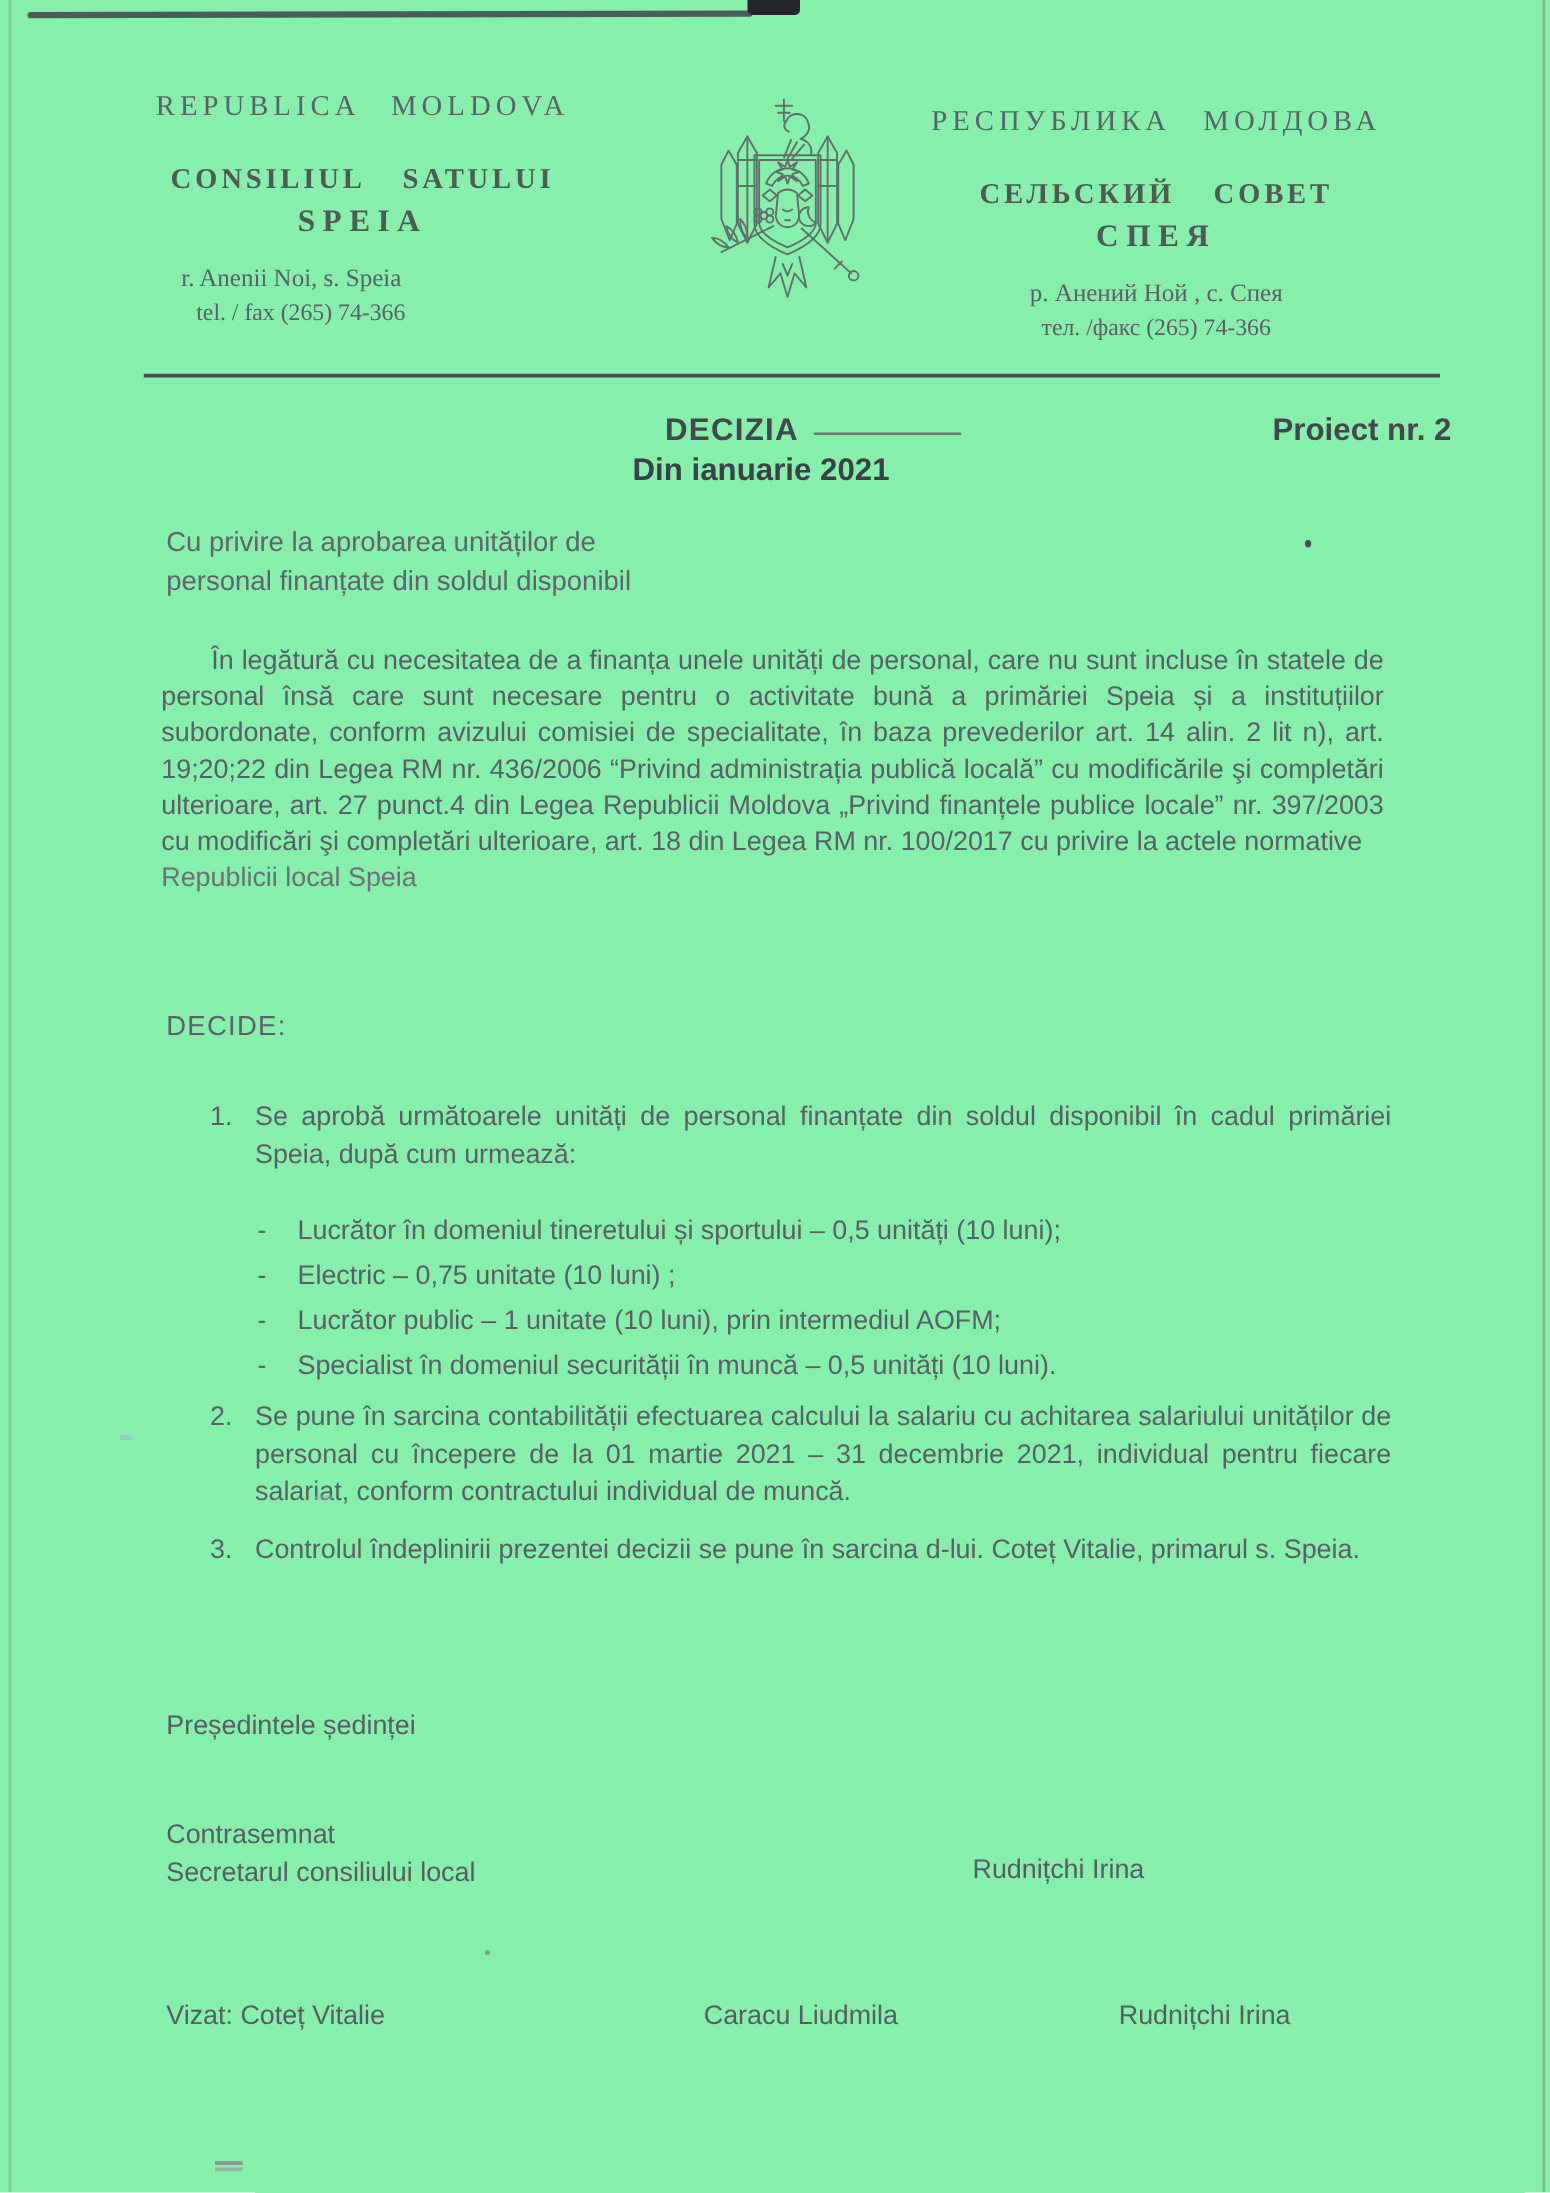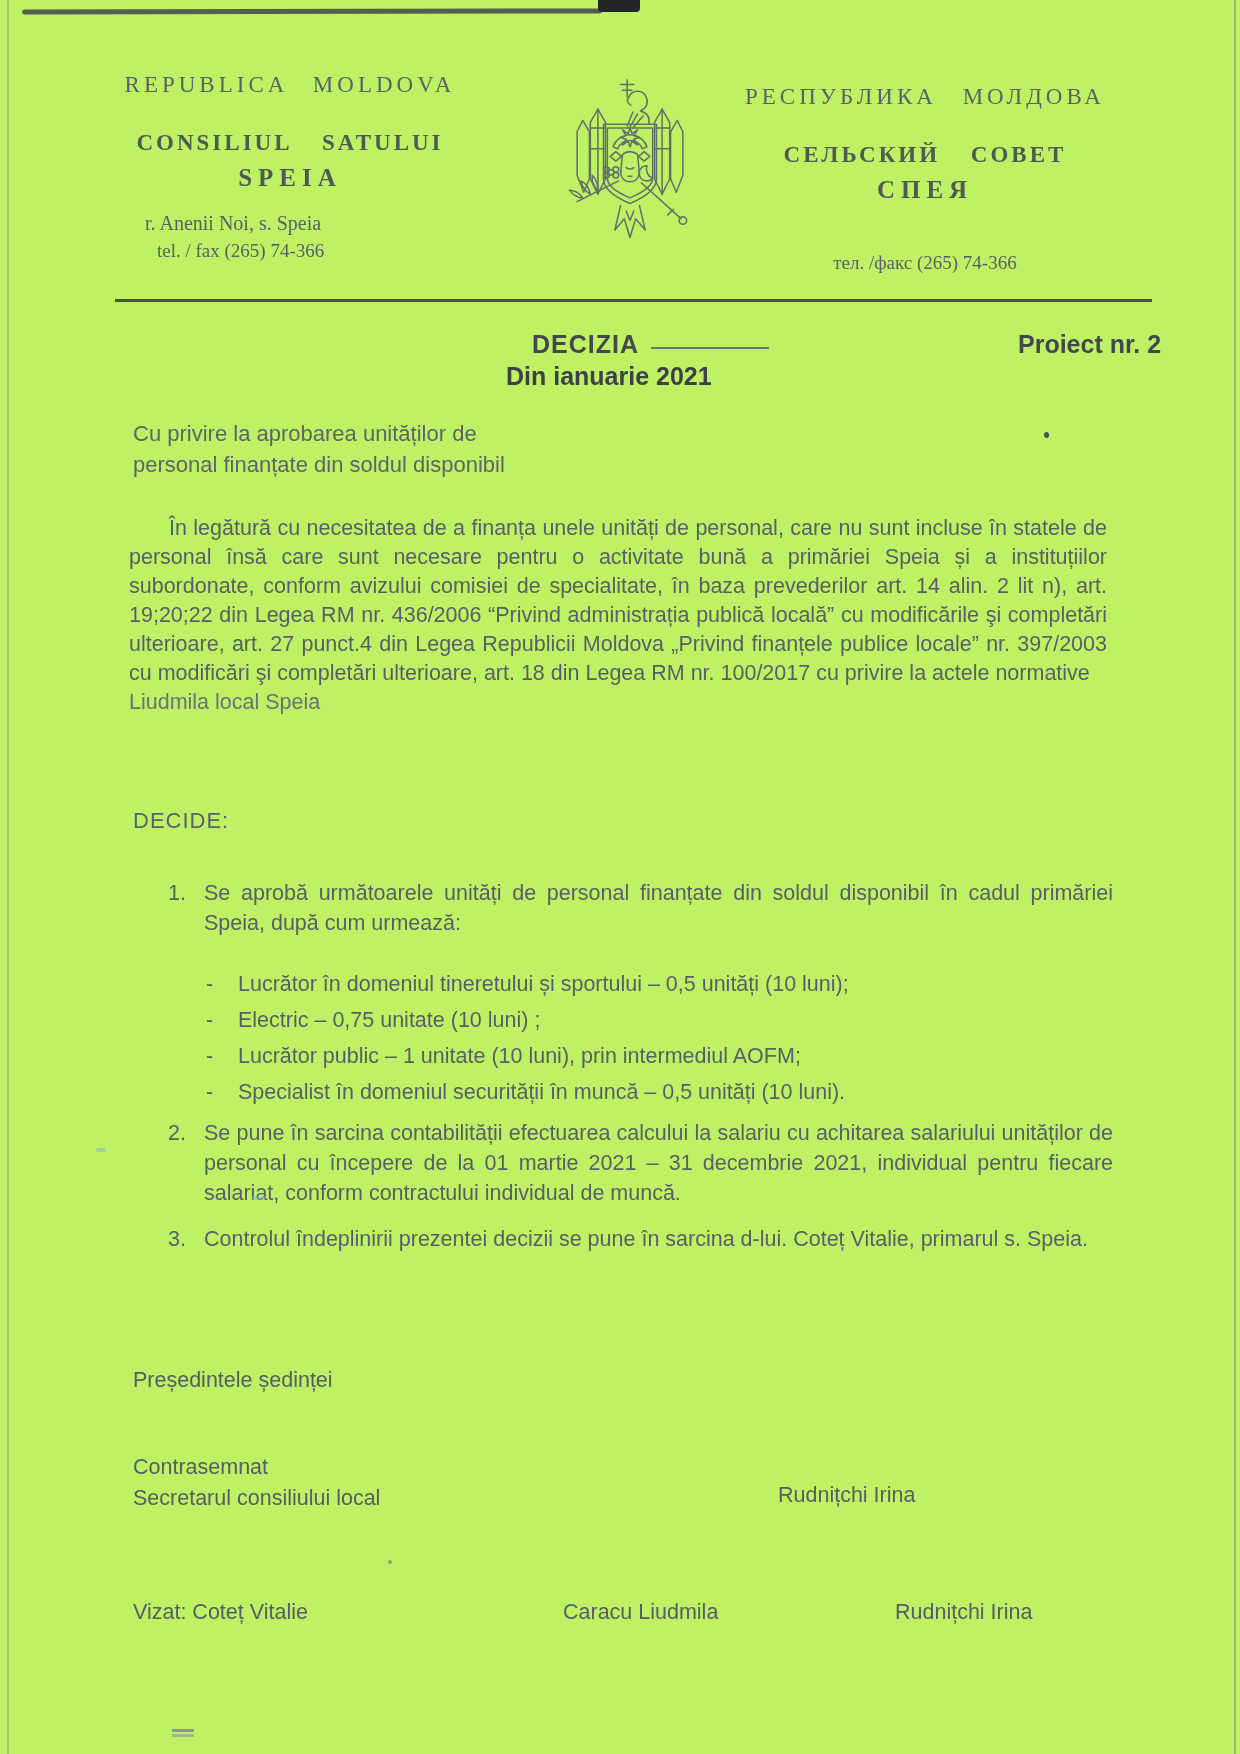--- a/index.html
+++ b/index.html
@@ -1,19 +1,19 @@
 <!DOCTYPE html>
 <html><head>
 <meta charset="utf-8">
 <style>
   * { margin:0; padding:0; box-sizing:border-box; }
   html,body { background:#ffffff; }
   .page {
     position:relative; width:1240px; height:1754px;
-    background:#bef264; overflow:hidden;
+    background:#86efac; overflow:hidden;
     font-family:"Liberation Sans", sans-serif;
     color:#585f66;
     -webkit-font-smoothing:antialiased;
   }
   
   .hdr-left  { position:absolute; left:95px;  top:72px; width:390px; height:210px; }
   .hdr-right { position:absolute; left:700px; top:84px; width:450px; height:210px; }
   .hdr-line  { position:absolute; width:100%; text-align:center; }
   .country   { top:0; font-family:"Liberation Serif", serif; font-size:23px;
                letter-spacing:4px; word-spacing:16px; color:#5a6268; }
@@ -134,39 +134,40 @@
         <circle cx="146" cy="152" r="4"></circle>
         <path d="M136 140 l-6 6"></path>
       </g>
     </svg>
   </div>
 
   <div class="hdr-right">
     <div class="hdr-line country">РЕСПУБЛИКА МОЛДОВА</div>
     <div class="hdr-line org1">СЕЛЬСКИЙ СОВЕТ</div>
     <div class="hdr-line org2">СПЕЯ</div>
+    <div class="hdr-line addr">р. Анений  Ной , с. Спея</div>
     <div class="hdr-line phone">тел. /факс (265) 74-366</div>
   </div>
 
   <div class="rule"></div>
 
   <div class="t-decizia">
     <span>DECIZIA</span><span class="fill-line"></span>
   </div>
   <div class="t-date">Din ianuarie 2021</div>
   <div class="t-proj">Proiect nr. 2</div>
 
   <div class="subject">
     <div>Cu privire la aprobarea unităților de</div>
     <div>personal finanțate din soldul disponibil</div>
   </div>
 
   <div class="preamble-wrap">
     <p class="preamble">În legătură cu necesitatea de a finanța unele unități de personal, care nu sunt incluse în statele de personal însă care sunt necesare pentru o activitate bună a primăriei Speia și a instituțiilor subordonate, conform avizului comisiei de specialitate, în baza prevederilor art. 14 alin. 2 lit n), art. 19;20;22 din Legea RM nr. 436/2006 “Privind administrația publică locală” cu modificările şi completări ulterioare, art.  27 punct.4 din Legea Republicii Moldova „Privind finanțele publice locale” nr. 397/2003 cu modificări şi completări ulterioare, art. 18 din Legea RM nr. 100/2017 cu privire la actele normative</p>
-    <div class="preamble-tail">Liudmila local Speia</div>
+    <div class="preamble-tail">Republicii local Speia</div>
   </div>
 
   <div class="decide">DECIDE:</div>
 
   <div class="list">
 
     <div class="item">
       <span class="num">1.</span>
       <span class="itxt">Se aprobă următoarele unități de personal finanțate din soldul disponibil în cadul primăriei  Speia, după cum urmează:</span>
     </div>

